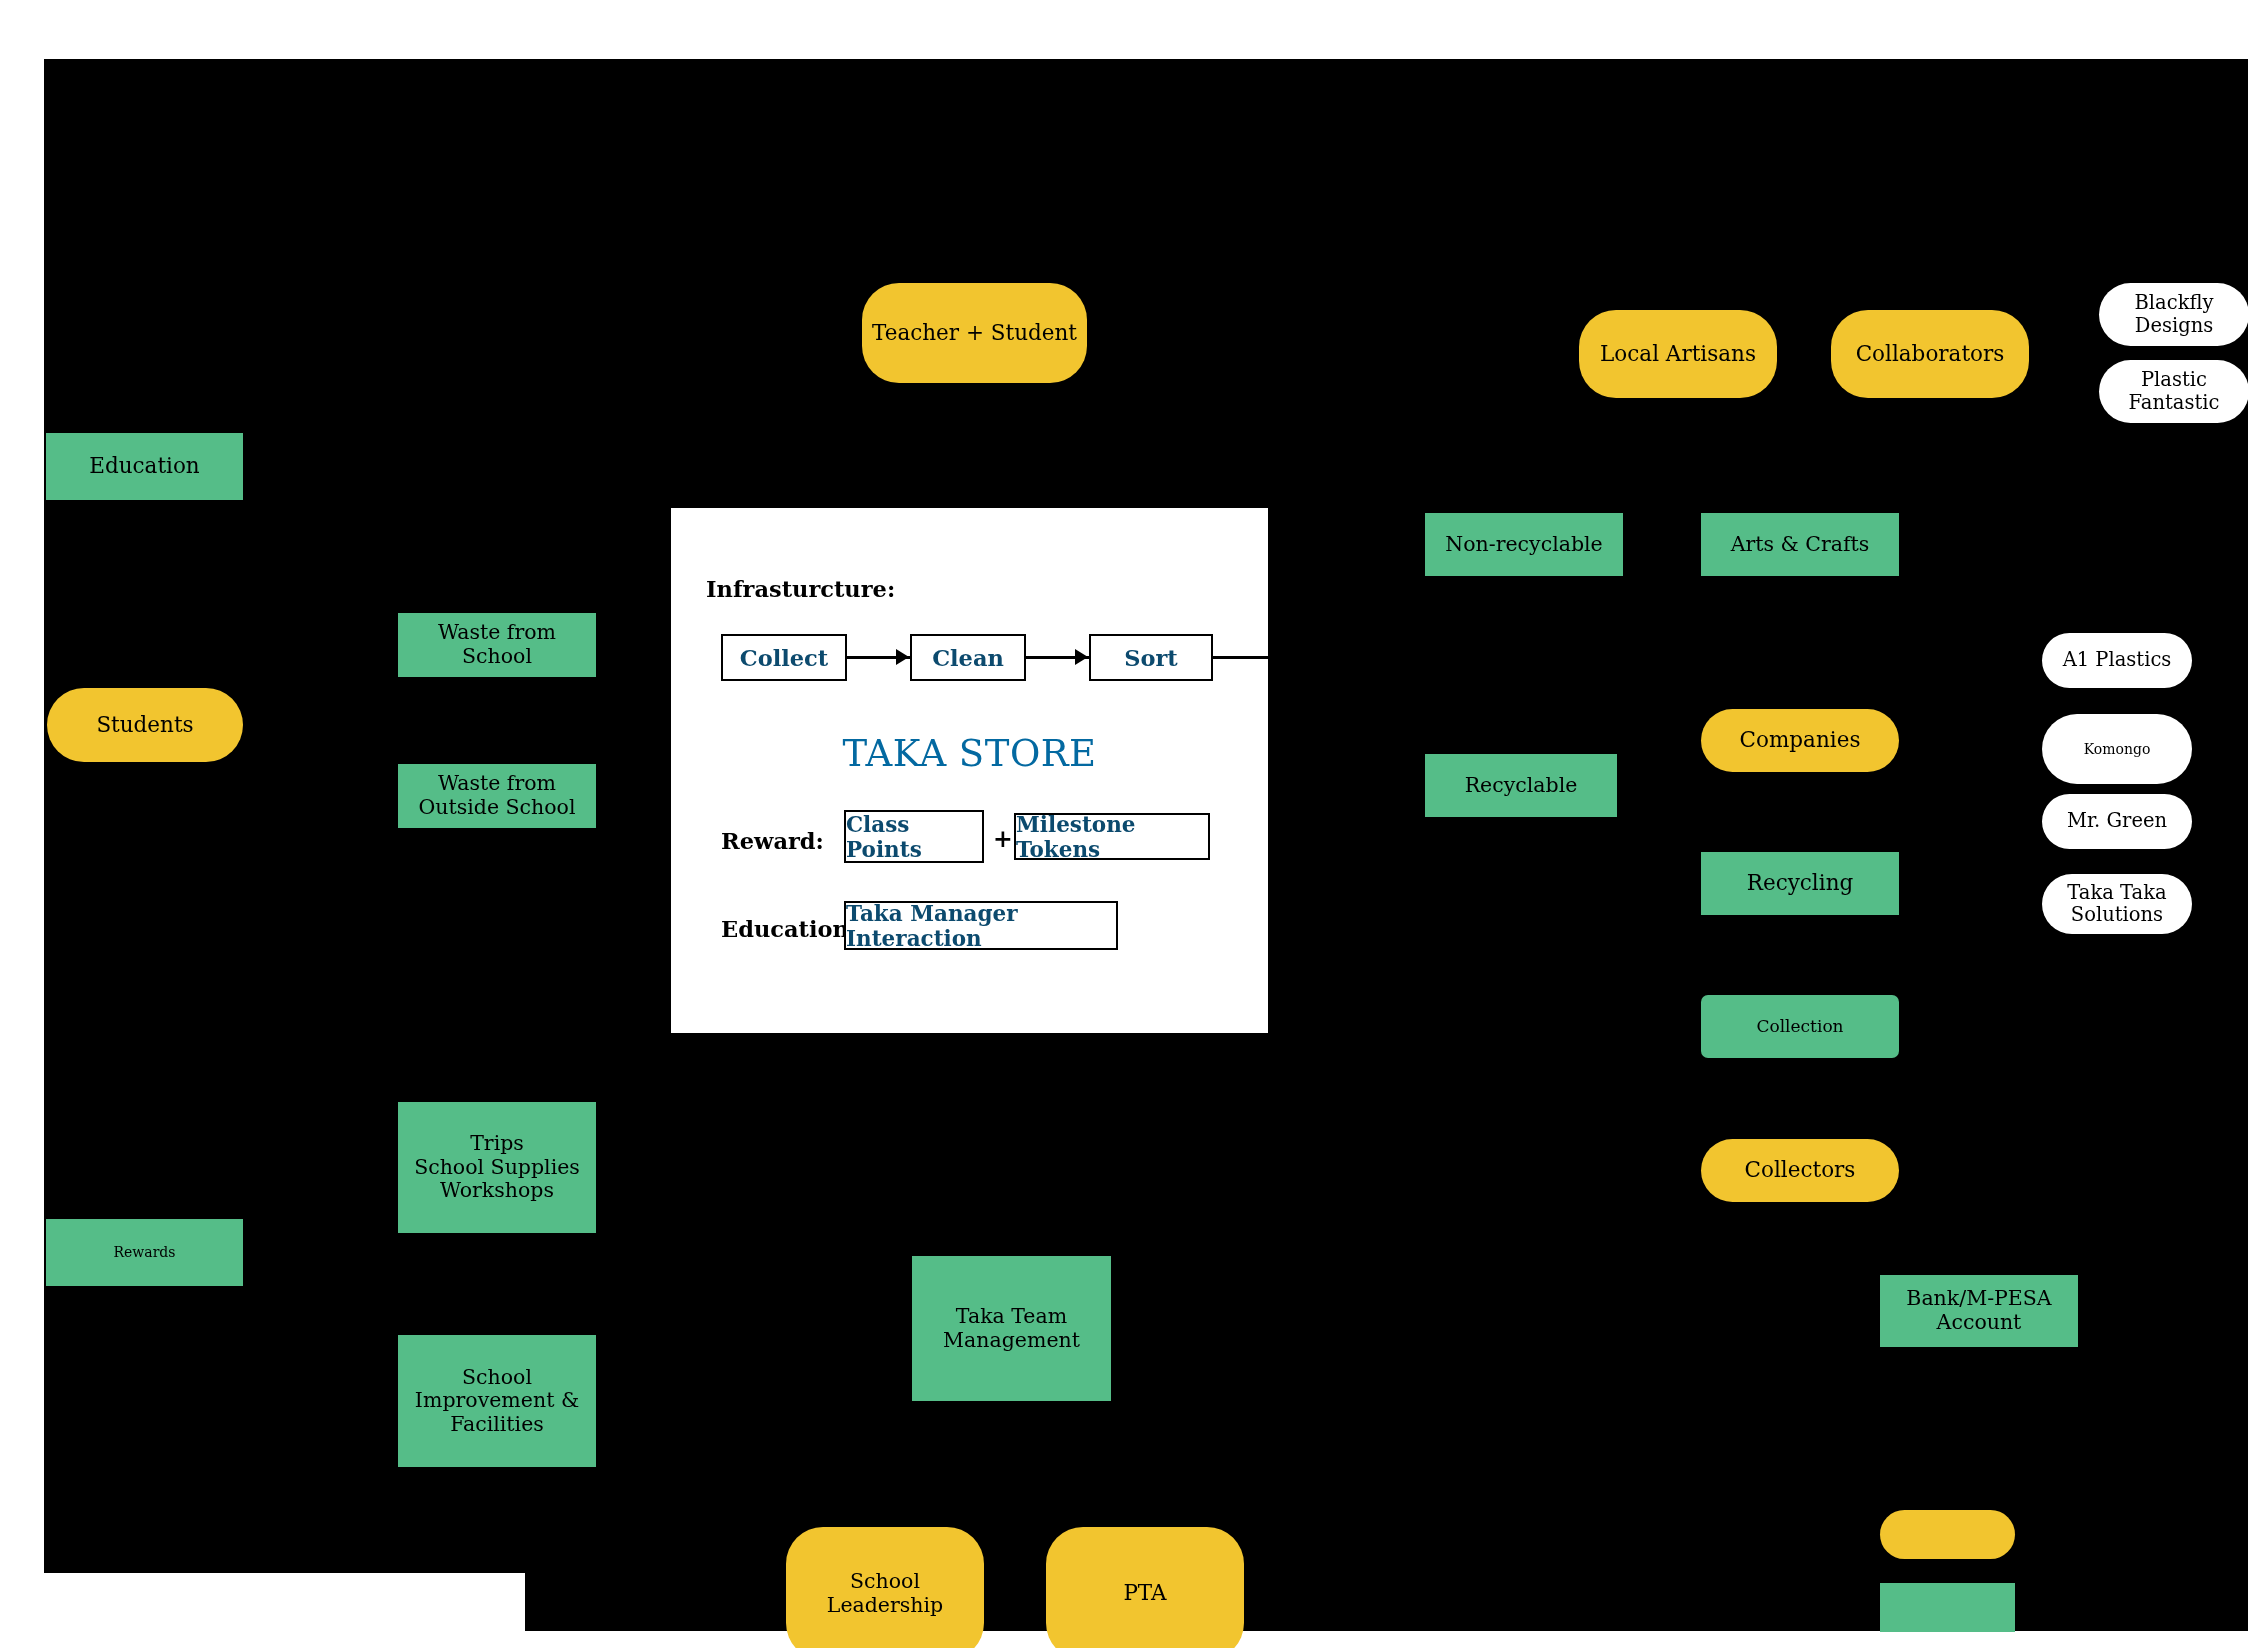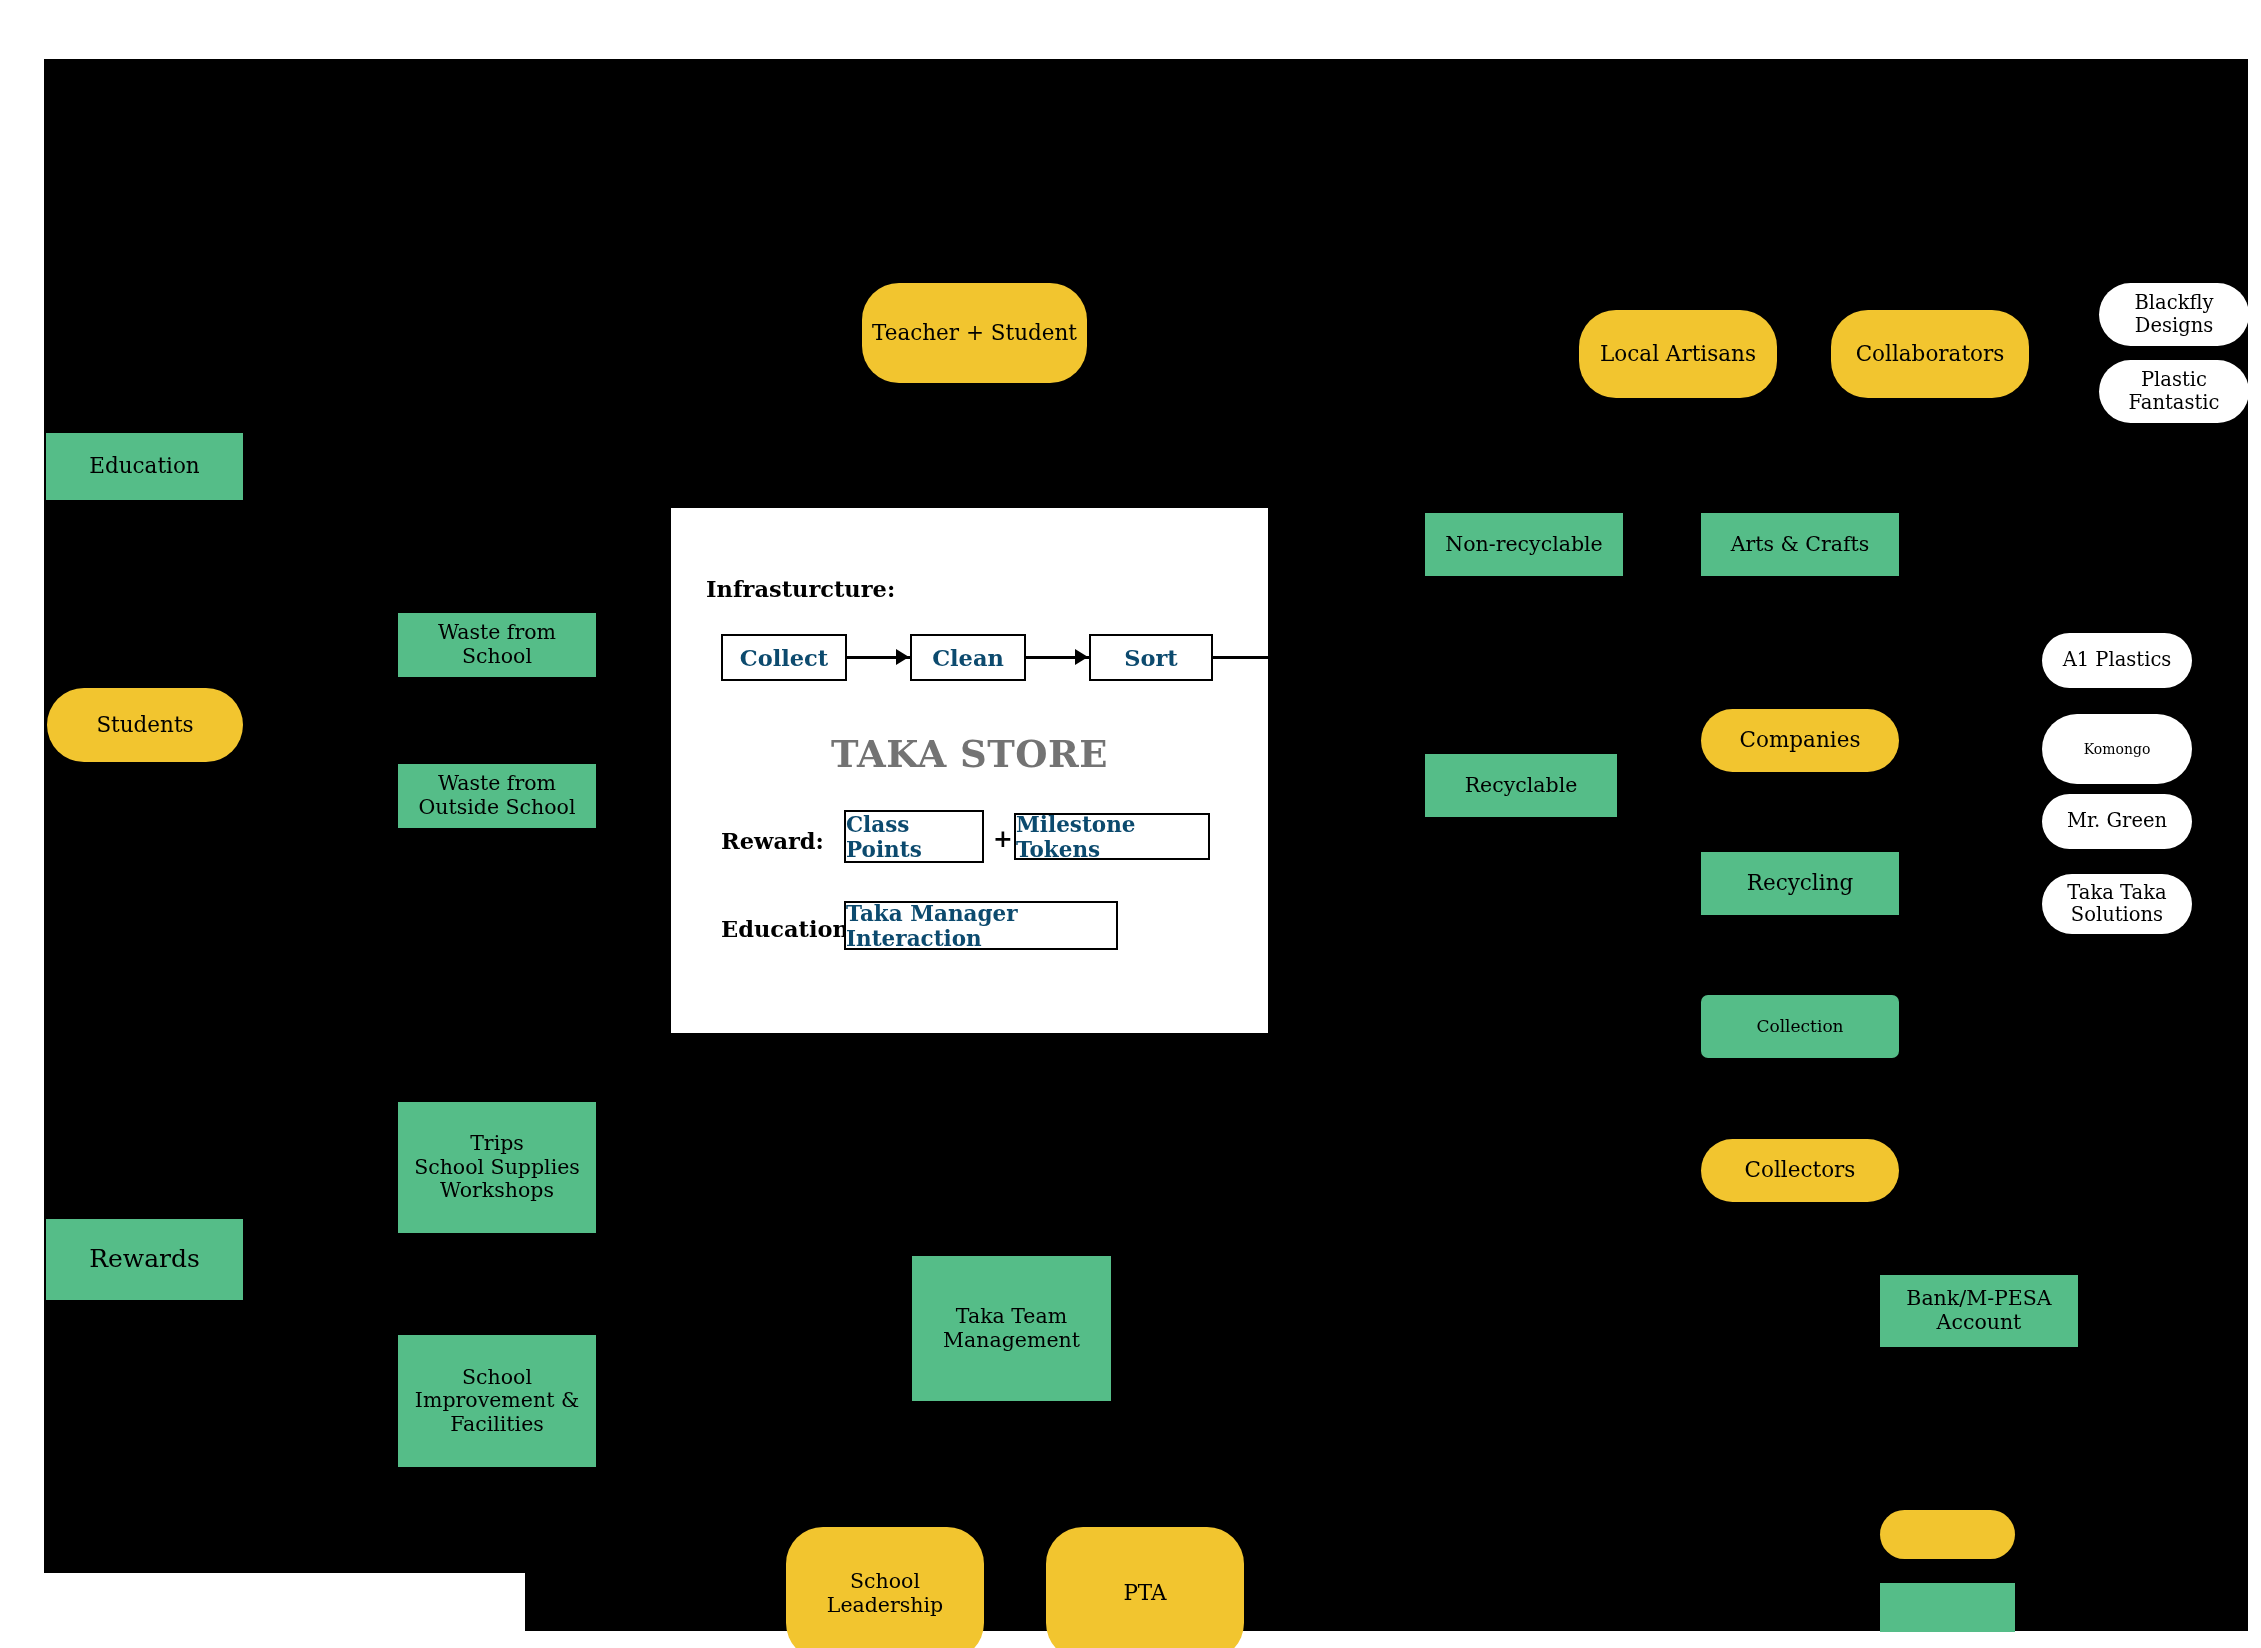--- a/index.html
+++ b/index.html
@@ -22,37 +22,37 @@
 
   
   .panel{position:absolute;left:671px;top:508px;width:597px;height:525px;background:#ffffff;}
   .panel-label{position:absolute;color:#000;font-weight:700;font-family:"DejaVu Serif",serif;}
   .ibox{position:absolute;border:2.6px solid #000;background:#fff;display:flex;
         align-items:center;justify-content:center;font-weight:700;color:#0c4a6e;
         font-family:"DejaVu Serif",serif;box-sizing:border-box;}
   .hline{position:absolute;background:#000;height:2.6px;}
   .arrowhead{position:absolute;width:0;height:0;border-top:8.2px solid transparent;
              border-bottom:8.2px solid transparent;border-left:13.3px solid #000;}
-  .store-title{position:absolute;font-weight:700;color:#737373;letter-spacing:0.5px;
+  .store-title{position:absolute;font-weight:400;color:#0369a1;letter-spacing:0.5px;
                font-family:"DejaVu Serif",serif;}
   .plus{position:absolute;font-weight:700;color:#000;font-family:"DejaVu Serif",serif;}
 </style>
 </head>
 <body>
 
 <div id="stage">
 
   <div class="canvas-a"></div>
   <div class="canvas-b"></div>
 
   <div class="node green" style="left:46px;top:433px;width:197px;height:67px;font-size:21.5px;">Education</div>
 
   <div class="node yellow softpill" style="left:47px;top:688px;width:196px;height:74px;font-size:21.5px;">Students</div>
 
-  <div class="node green" style="left:46px;top:1219px;width:197px;height:81px;font-size:25px;">Rewards</div>
+  <div class="node green" style="left:46px;top:1219px;width:197px;height:67px;font-size:14px;">Rewards</div>
 
   <div class="node green" style="left:398px;top:613px;width:198px;height:64px;font-size:20.5px;">Waste from
 School</div>
 
   <div class="node green" style="left:398px;top:764px;width:198px;height:64px;font-size:20.5px;">Waste from
 Outside School</div>
 
   <div class="node green" style="left:398px;top:1102px;width:198px;height:131px;font-size:20.5px;">Trips
 School Supplies
 Workshops</div>

